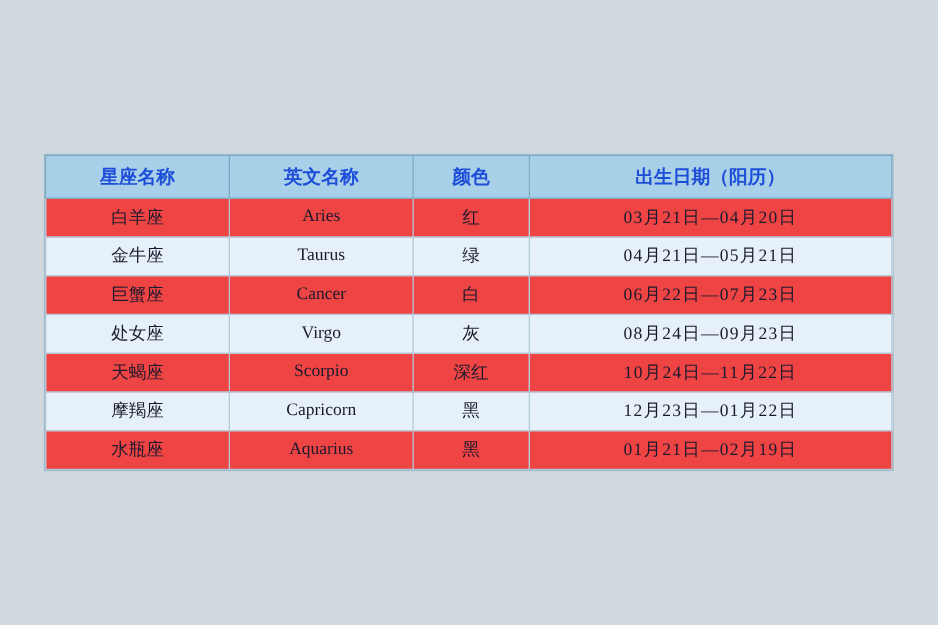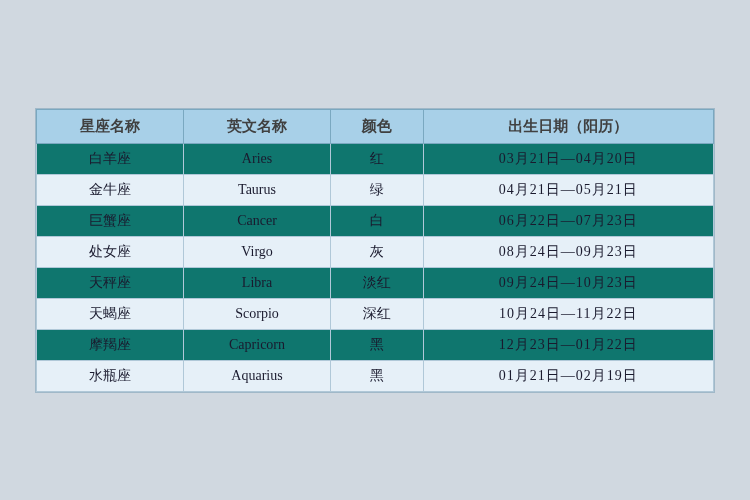--- a/index.html
+++ b/index.html
@@ -32,25 +32,25 @@
     thead tr {
       background-color: #a8d0e8;
     }
 
     thead th {
       border: 1px solid #7aa8c0;
       padding: 7px 10px;
       text-align: center;
       font-size: 15px;
       font-weight: bold;
-      color: #404040;
+      color: #1d4ed8;
     }
 
     tbody tr {
-      background-color: #0f766e;
+      background-color: #ef4444;
     }
 
     tbody tr:nth-child(even) {
       background-color: #e6f0f8;
     }
 
     tbody td {
       border: 1px solid #b0c8d8;
       padding: 6px 10px;
       text-align: center;
@@ -98,26 +98,20 @@
           <td>白</td>
           <td>06月22日—07月23日</td>
         </tr>
         <tr>
           <td>处女座</td>
           <td>Virgo</td>
           <td>灰</td>
           <td>08月24日—09月23日</td>
         </tr>
         <tr>
-          <td>天秤座</td>
-          <td>Libra</td>
-          <td>淡红</td>
-          <td>09月24日—10月23日</td>
-        </tr>
-        <tr>
           <td>天蝎座</td>
           <td>Scorpio</td>
           <td>深红</td>
           <td>10月24日—11月22日</td>
         </tr>
         <tr>
           <td>摩羯座</td>
           <td>Capricorn</td>
           <td>黑</td>
           <td>12月23日—01月22日</td>

